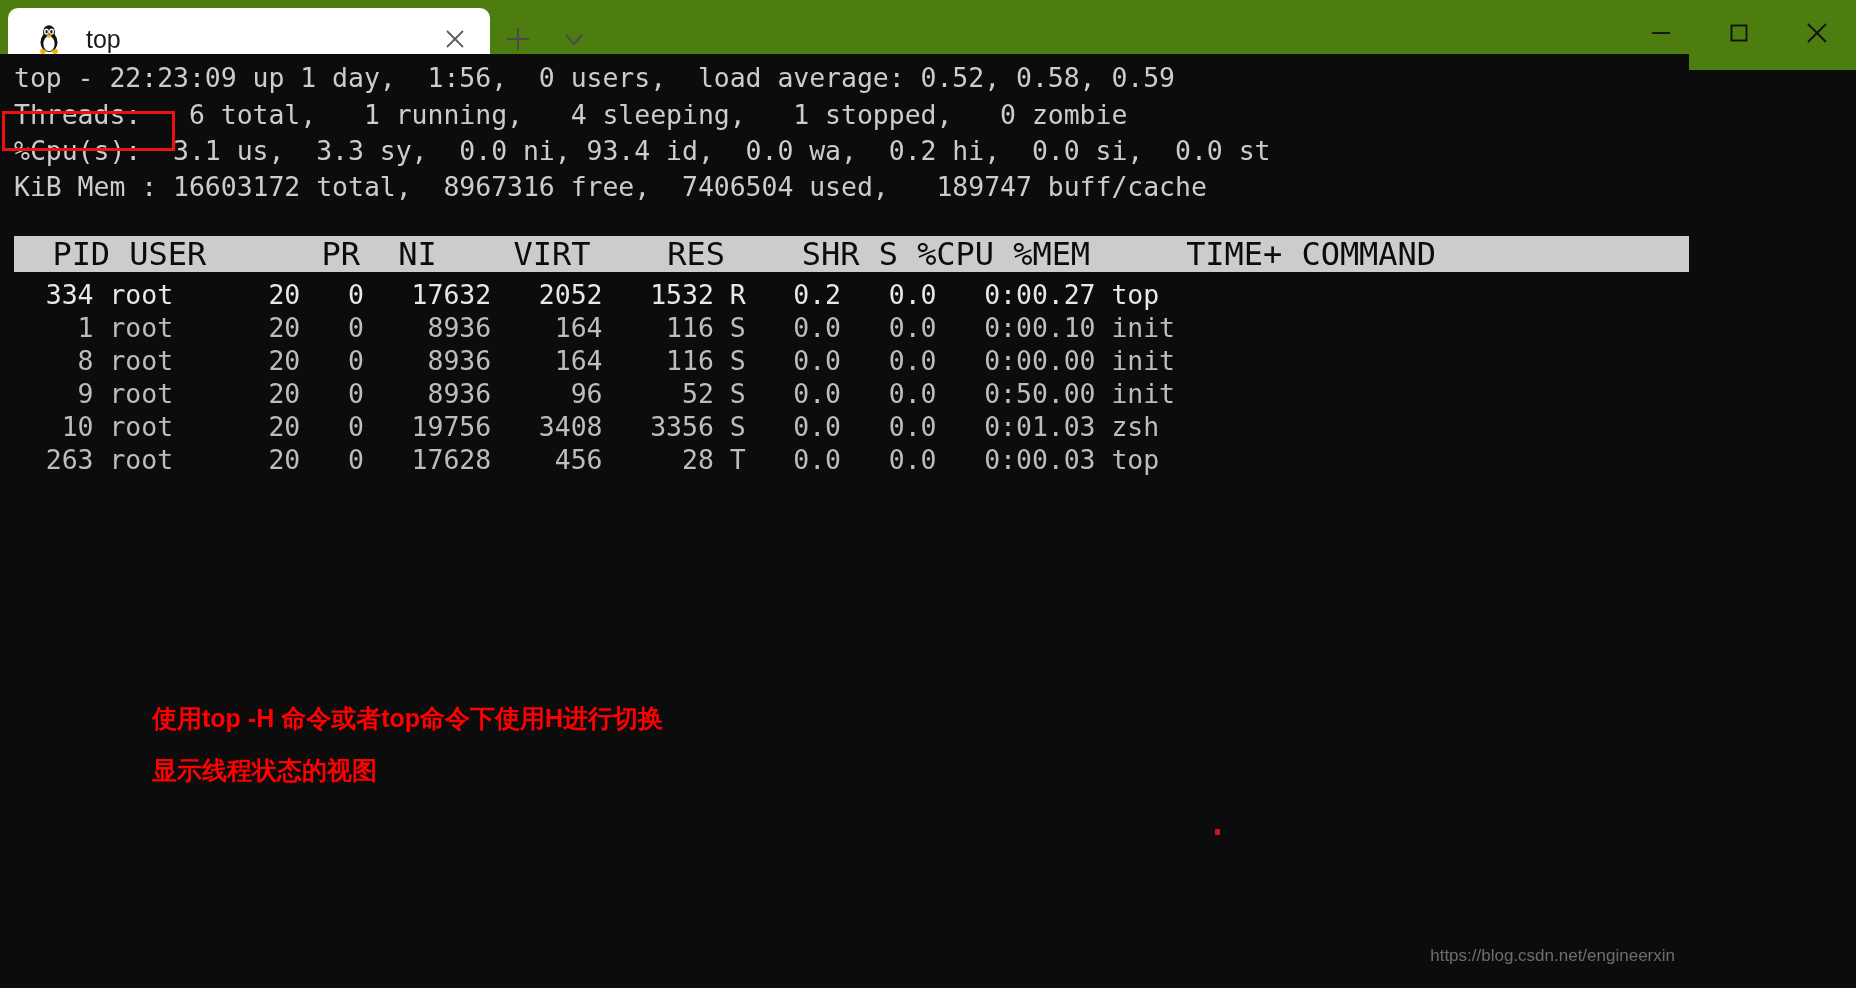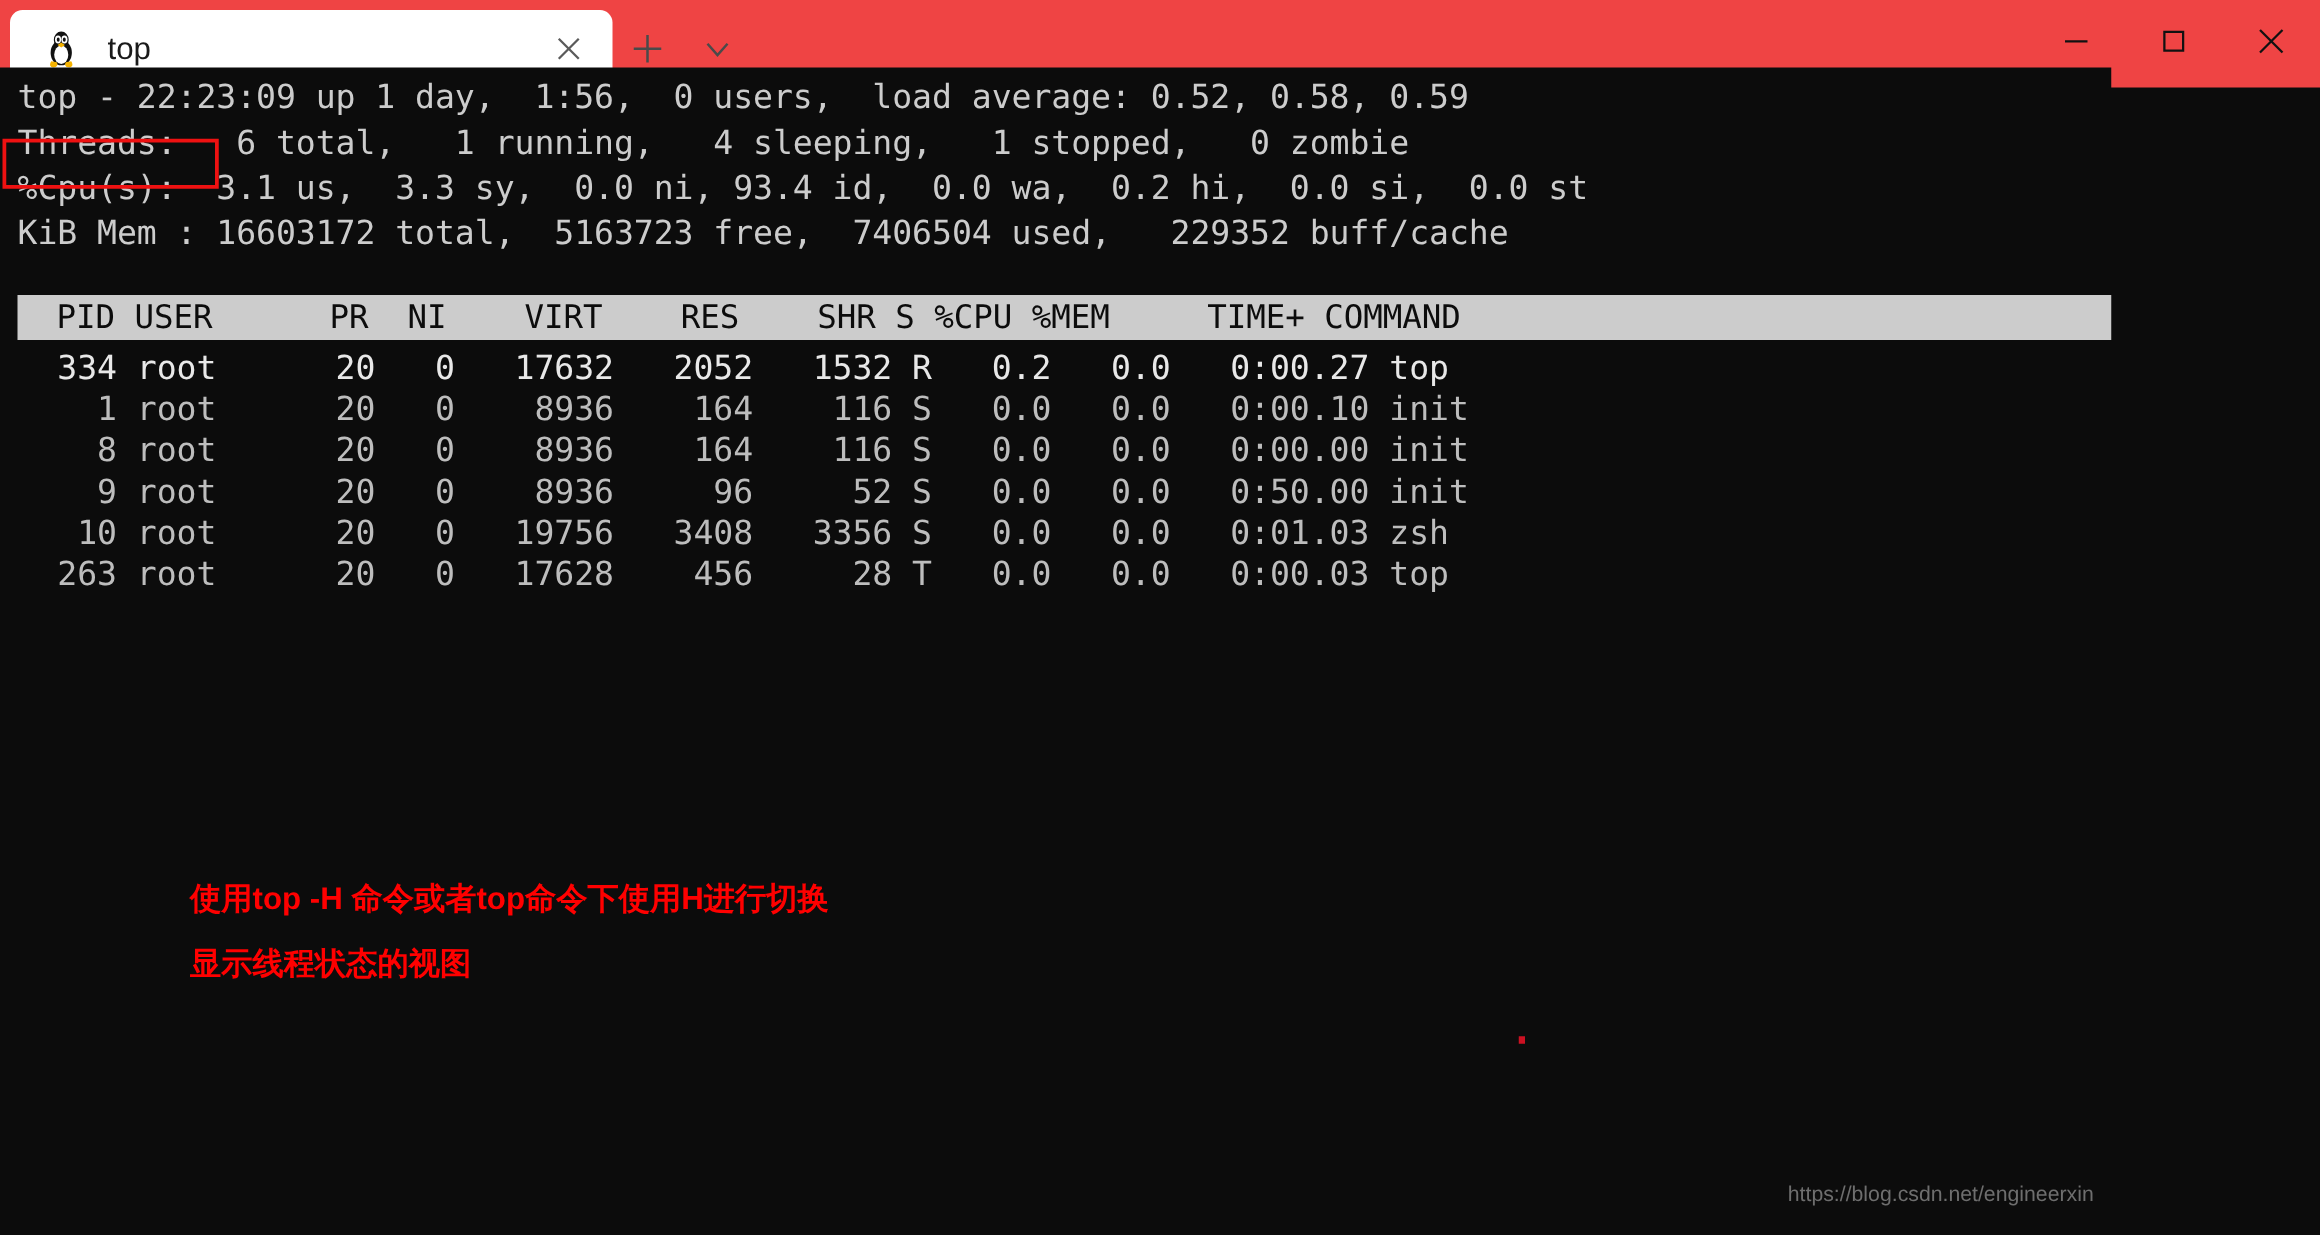--- a/index.html
+++ b/index.html
@@ -21,21 +21,21 @@
     height: 988px;
     background: #0c0c0c;
   }
 
   
   #titlebar {
     position: absolute;
     left: 0; top: 0;
     width: 1856px;
     height: 70px;
-    background: #ef4444;
+    background: #4d7c0f;
     display: flex;
     align-items: flex-end;
   }
 
   #tabstrip {
     display: flex;
     align-items: flex-end;
     height: 70px;
     padding-left: 8px;
   }
@@ -130,21 +130,21 @@
   
   #proc-header {
     position: absolute;
     left: 14px;
     top: 182px;
     width: 1773px;
     height: 36px;
     background: #cccccc;
     color: #0c0c0c;
     font-family: "DejaVu Sans Mono", monospace;
-    font-size: 26px;
+    font-size: 32px;
     line-height: 36px;
     letter-spacing: -0.05px;
     white-space: pre;
     box-sizing: border-box;
   }
 
   
   #threads-box {
     position: absolute;
     left: 2px;
@@ -251,21 +251,21 @@
         </svg>
       </div>
     </div>
   </div>
 
   <div id="terminal">
 
     <div class="term-line" style="top:4px">top - 22:23:09 up 1 day,  1:56,  0 users,  load average: 0.52, 0.58, 0.59</div>
     <div class="term-line" style="top:41px">Threads:   6 total,   1 running,   4 sleeping,   1 stopped,   0 zombie</div>
     <div class="term-line" style="top:77px">%Cpu(s):  3.1 us,  3.3 sy,  0.0 ni, 93.4 id,  0.0 wa,  0.2 hi,  0.0 si,  0.0 st</div>
-    <div class="term-line" style="top:113px">KiB Mem : 16603172 total,  5163723 free,  7406504 used,   229352 buff/cache</div>
+    <div class="term-line" style="top:113px">KiB Mem : 16603172 total,  8967316 free,  7406504 used,   189747 buff/cache</div>
 
     <div id="threads-box"></div>
 
     <div id="proc-header">  PID USER      PR  NI    VIRT    RES    SHR S %CPU %MEM     TIME+ COMMAND                                     </div>
 
     <div class="term-line bright" style="top:221px">  334 root      20   0   17632   2052   1532 R   0.2   0.0   0:00.27 top</div>
     <div class="term-line dim" style="top:254px">    1 root      20   0    8936    164    116 S   0.0   0.0   0:00.10 init</div>
     <div class="term-line dim" style="top:287px">    8 root      20   0    8936    164    116 S   0.0   0.0   0:00.00 init</div>
     <div class="term-line dim" style="top:320px">    9 root      20   0    8936     96     52 S   0.0   0.0   0:50.00 init</div>
     <div class="term-line dim" style="top:353px">   10 root      20   0   19756   3408   3356 S   0.0   0.0   0:01.03 zsh</div>

